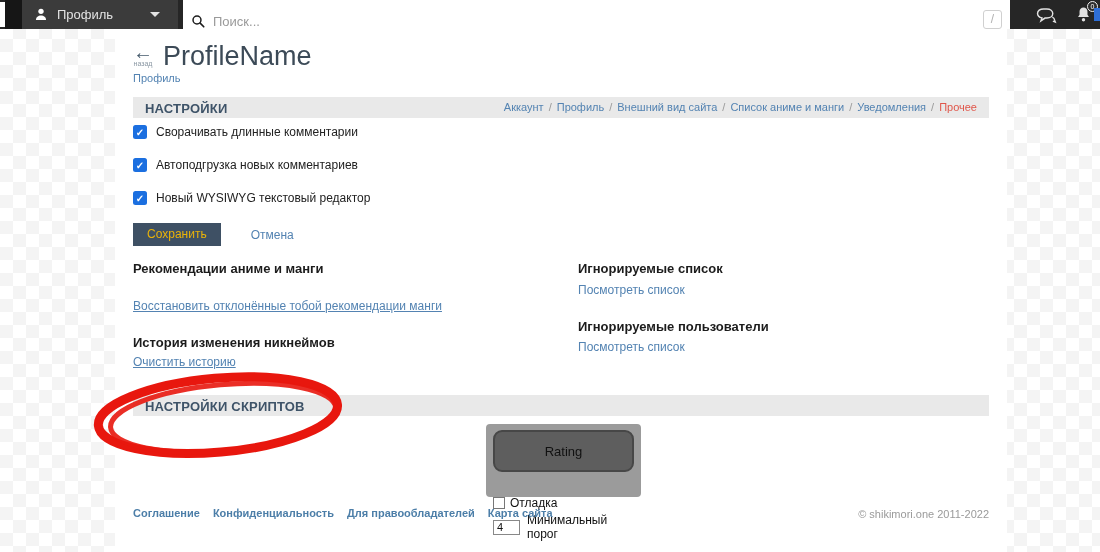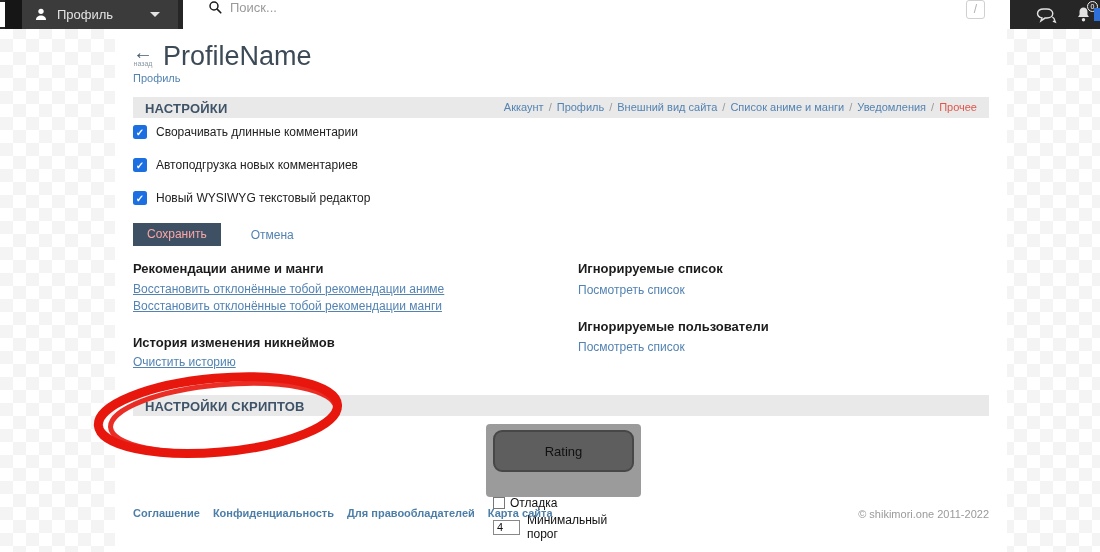--- a/index.html
+++ b/index.html
@@ -16,21 +16,21 @@
   
   .topbar { position:absolute; left:0; top:0; width:1100px; height:29px; background:#262626; }
   .edge-sliver { position:absolute; left:0; top:2px; width:5px; height:25px; background:#fff; }
   .edge-dark { position:absolute; left:5px; top:0; width:17px; height:29px; background:#161616; }
   .profile-menu { position:absolute; left:22px; top:0; width:156px; height:29px; background:#3b3b3b;
     display:flex; align-items:center; gap:9px; padding:0 12px; cursor:pointer; }
   .profile-menu .plabel { color:#e3e3e3; font-size:13px; }
   .caret-down { width:0; height:0; border-left:5px solid transparent; border-right:5px solid transparent;
     border-top:5px solid #e3e3e3; margin-left:28px; }
   .searchbox { position:absolute; left:183px; top:0; width:827px; height:29px; background:#ffffff;
-    display:flex; align-items:flex-start; padding:0 25px; gap:7px; }
+    display:flex; align-items:flex-end; padding:0 8px; gap:7px; }
   .searchbox input { flex:1; border:none; outline:none; font-size:13px; color:#333; background:transparent;
     font-family:"Liberation Sans", sans-serif; }
   .searchbox input::placeholder { color:#9a9a9a; }
   .slash-hint { border:1px solid #d0d0d0; border-radius:3px; color:#b0b0b0; font-size:12px;
     padding:1px 7px; line-height:15px; }
   .topbar-icons { position:absolute; right:8px; top:0; height:29px; display:flex; align-items:center; gap:18px; }
   .icon-btn { position:relative; display:flex; align-items:center; justify-content:center; cursor:pointer; }
   .badge { position:absolute; top:-4px; right:-6px; background:#2e2e2e; border:1.5px solid #f0f0f0;
     color:#fff; font-size:7px; width:11px; height:11px; border-radius:50%;
     display:flex; align-items:center; justify-content:center; line-height:1; }
@@ -56,21 +56,21 @@
   .sep { color:#9a9a9a; }
   .sep::before { content:"/"; }
 
   .check-row { position:absolute; left:18px; display:flex; align-items:flex-start; gap:9px; cursor:pointer; }
   .checkbox { width:14px; height:14px; border-radius:2.5px; background:#1b6fe0;
     display:flex; align-items:center; justify-content:center; }
   .checkbox::after { content:"\2713"; color:#fff; font-size:10px; font-weight:bold; }
   .check-row .clabel { font-size:12px; color:#222; }
 
   .btn-row { position:absolute; left:18px; top:194px; display:flex; align-items:center; gap:30px; }
-  .save-btn { background:#3e5064; color:#fca5a5; font-size:12px; padding:4px 14px 5px; border:none;
+  .save-btn { background:#3e5064; color:#eab308; font-size:12px; padding:4px 14px 5px; border:none;
     cursor:pointer; font-family:"Liberation Sans", sans-serif; }
   .cancel-link { font-size:12px; color:#5383b2; cursor:pointer; }
 
   .subhead { position:absolute; font-size:13px; font-weight:bold; color:#1c1c1c; }
   .plain-link { position:absolute; font-size:12px; color:#5383b2; cursor:pointer; }
   .plain-link.u { text-decoration:underline; }
 
   
   .rating-panel { position:absolute; left:371px; top:395px; width:155px; height:73px; background:#9b9b9b;
     border-radius:4px; padding:6px 7px 0; }
@@ -185,21 +185,20 @@
       <span class="checkbox"></span>
       <span class="clabel">Новый WYSIWYG текстовый редактор</span>
     </div>
 
     <div class="btn-row">
       <button class="save-btn">Сохранить</button>
       <span class="cancel-link">Отмена</span>
     </div>
 
     <div class="subhead" style="left:18px; top:232px;">Рекомендации аниме и манги</div>
-    <div class="plain-link u" style="left:18px; top:253px;">Восстановить отклонённые тобой рекомендации аниме</div>
     <div class="plain-link u" style="left:18px; top:270px;">Восстановить отклонённые тобой рекомендации манги</div>
 
     <div class="subhead" style="left:18px; top:306px;">История изменения никнеймов</div>
     <div class="plain-link u" style="left:18px; top:326px;">Очистить историю</div>
 
     <div class="subhead" style="left:463px; top:232px;">Игнорируемые список</div>
     <div class="plain-link" style="left:463px; top:254px;">Посмотреть список</div>
 
     <div class="subhead" style="left:463px; top:290px;">Игнорируемые пользователи</div>
     <div class="plain-link" style="left:463px; top:311px;">Посмотреть список</div>

